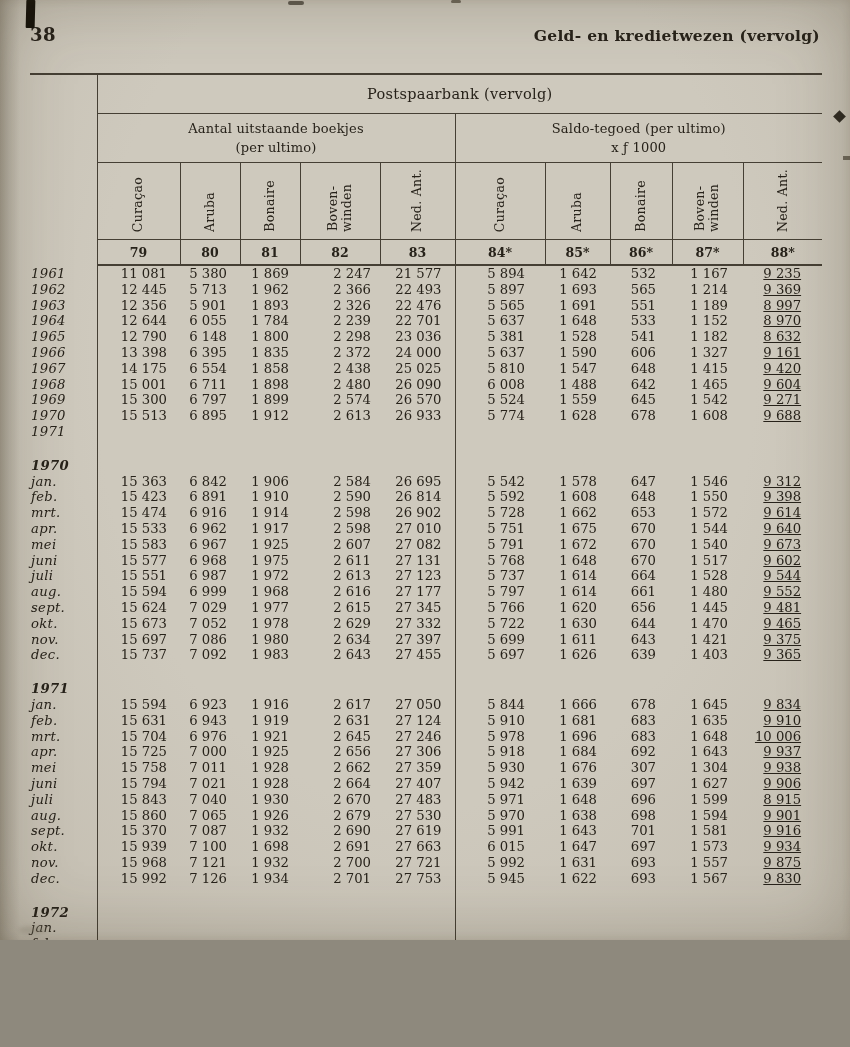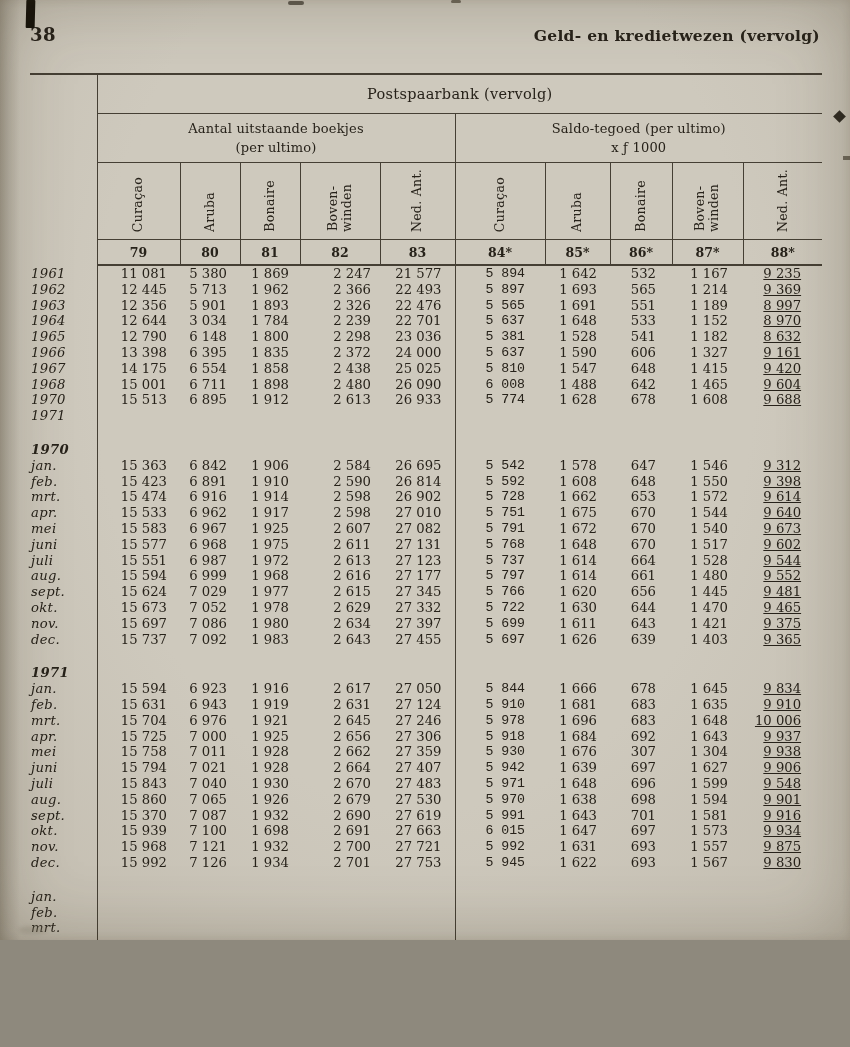--- a/index.html
+++ b/index.html
@@ -81,21 +81,21 @@
     font-size:12.5px;font-weight:bold;
   }
   
   tbody td{height:15.8px;line-height:15.8px;font-size:13.2px;white-space:nowrap;}
   td.stub, th.stub{text-align:left;}
   tbody td.stub{font-style:italic;padding-left:1px;letter-spacing:.3px;}
   tr.sec td.stub{font-weight:bold;}
   tr.gap td{height:18px;line-height:18px;}
   td.d{text-align:right;padding-right:13px;font-variant-numeric:tabular-nums;}
   td.first{border-left:1.2px solid var(--line);}
-  td.gsep{border-left:1.2px solid var(--line);font-family:Liberation Mono, monospace;}
+  td.gsep{border-left:1.2px solid var(--line);}
   td.c2{padding-right:11px;}
   td.c3{padding-right:9px;}
   td.c5{padding-right:20px;}
   td.c7{padding-right:16px;}
   td.c8{padding-right:15px;}
   td.c9{padding-right:21px;text-decoration:underline;}
   
   .artifact{position:absolute;pointer-events:none;}
   .a-bar{left:26px;top:0;width:9px;height:28px;background:#15110a;transform:rotate(1.5deg);border-radius:1px;}
   .a-speck1{left:288px;top:1px;width:16px;height:4px;background:#3f3a31;opacity:.75;border-radius:2px;}
@@ -206,21 +206,21 @@
           <td class="d c4">22 476</td>
           <td class="d c5 gsep">5 565</td>
           <td class="d c6">1 691</td>
           <td class="d c7">551</td>
           <td class="d c8">1 189</td>
           <td class="d c9">8 997</td>
         </tr>
         <tr class="data">
           <td class="stub">1964</td>
           <td class="d c0 first">12 644</td>
-          <td class="d c1">3 034</td>
+          <td class="d c1">6 055</td>
           <td class="d c2">1 784</td>
           <td class="d c3">2 239</td>
           <td class="d c4">22 701</td>
           <td class="d c5 gsep">5 637</td>
           <td class="d c6">1 648</td>
           <td class="d c7">533</td>
           <td class="d c8">1 152</td>
           <td class="d c9">8 970</td>
         </tr>
         <tr class="data">
@@ -269,20 +269,33 @@
           <td class="d c2">1 898</td>
           <td class="d c3">2 480</td>
           <td class="d c4">26 090</td>
           <td class="d c5 gsep">6 008</td>
           <td class="d c6">1 488</td>
           <td class="d c7">642</td>
           <td class="d c8">1 465</td>
           <td class="d c9">9 604</td>
         </tr>
         <tr class="data">
+          <td class="stub">1969</td>
+          <td class="d c0 first">15 300</td>
+          <td class="d c1">6 797</td>
+          <td class="d c2">1 899</td>
+          <td class="d c3">2 574</td>
+          <td class="d c4">26 570</td>
+          <td class="d c5 gsep">5 524</td>
+          <td class="d c6">1 559</td>
+          <td class="d c7">645</td>
+          <td class="d c8">1 542</td>
+          <td class="d c9">9 271</td>
+        </tr>
+        <tr class="data">
           <td class="stub">1970</td>
           <td class="d c0 first">15 513</td>
           <td class="d c1">6 895</td>
           <td class="d c2">1 912</td>
           <td class="d c3">2 613</td>
           <td class="d c4">26 933</td>
           <td class="d c5 gsep">5 774</td>
           <td class="d c6">1 628</td>
           <td class="d c7">678</td>
           <td class="d c8">1 608</td>
@@ -591,21 +604,21 @@
           <td class="stub">juli</td>
           <td class="d c0 first">15 843</td>
           <td class="d c1">7 040</td>
           <td class="d c2">1 930</td>
           <td class="d c3">2 670</td>
           <td class="d c4">27 483</td>
           <td class="d c5 gsep">5 971</td>
           <td class="d c6">1 648</td>
           <td class="d c7">696</td>
           <td class="d c8">1 599</td>
-          <td class="d c9">9 548</td>
+          <td class="d c9">8 915</td>
         </tr>
         <tr class="data">
           <td class="stub">aug.</td>
           <td class="d c0 first">15 860</td>
           <td class="d c1">7 065</td>
           <td class="d c2">1 926</td>
           <td class="d c3">2 679</td>
           <td class="d c4">27 530</td>
           <td class="d c5 gsep">5 970</td>
           <td class="d c6">1 638</td>
@@ -660,20 +673,33 @@
           <td class="d c3">2 701</td>
           <td class="d c4">27 753</td>
           <td class="d c5 gsep">5 945</td>
           <td class="d c6">1 622</td>
           <td class="d c7">693</td>
           <td class="d c8">1 567</td>
           <td class="d c9">9 830</td>
         </tr>
         <tr class="gap">
           <td class="stub"></td>
+          <td class="d c0 first"></td>
+          <td class="d c1"></td>
+          <td class="d c2"></td>
+          <td class="d c3"></td>
+          <td class="d c4"></td>
+          <td class="d c5 gsep"></td>
+          <td class="d c6"></td>
+          <td class="d c7"></td>
+          <td class="d c8"></td>
+          <td class="d c9"></td>
+        </tr>
+        <tr class="sec">
+          <td class="stub">1972</td>
           <td class="d c0 first"></td>
           <td class="d c1"></td>
           <td class="d c2"></td>
           <td class="d c3"></td>
           <td class="d c4"></td>
           <td class="d c5 gsep"></td>
           <td class="d c6"></td>
           <td class="d c7"></td>
           <td class="d c8"></td>
           <td class="d c9"></td>

